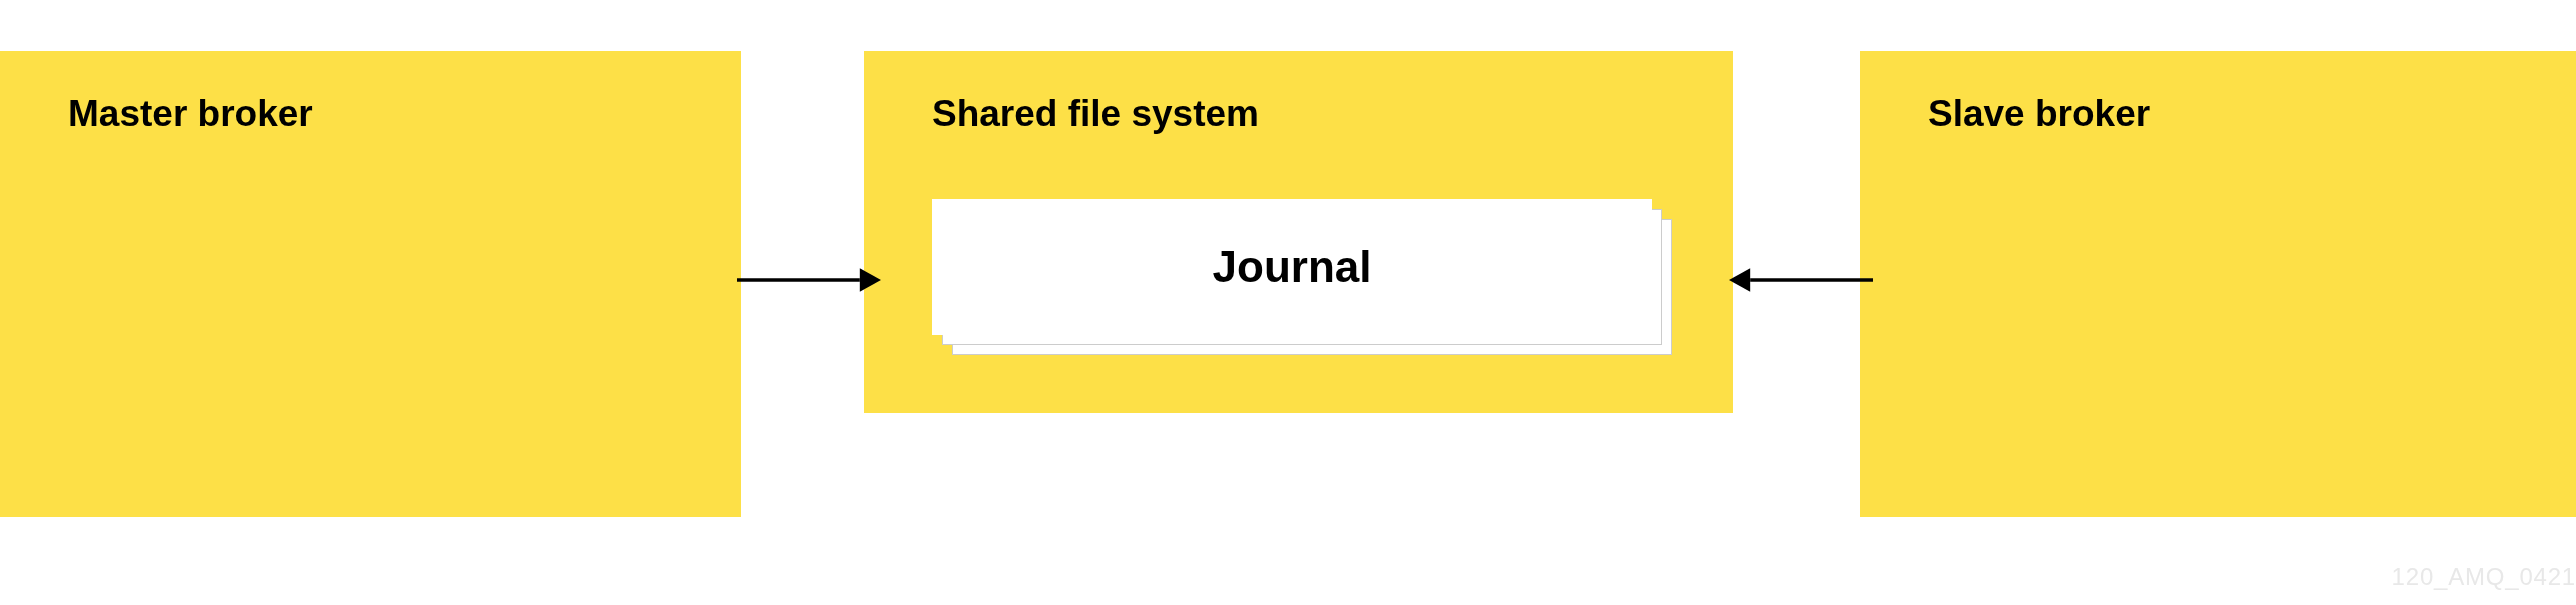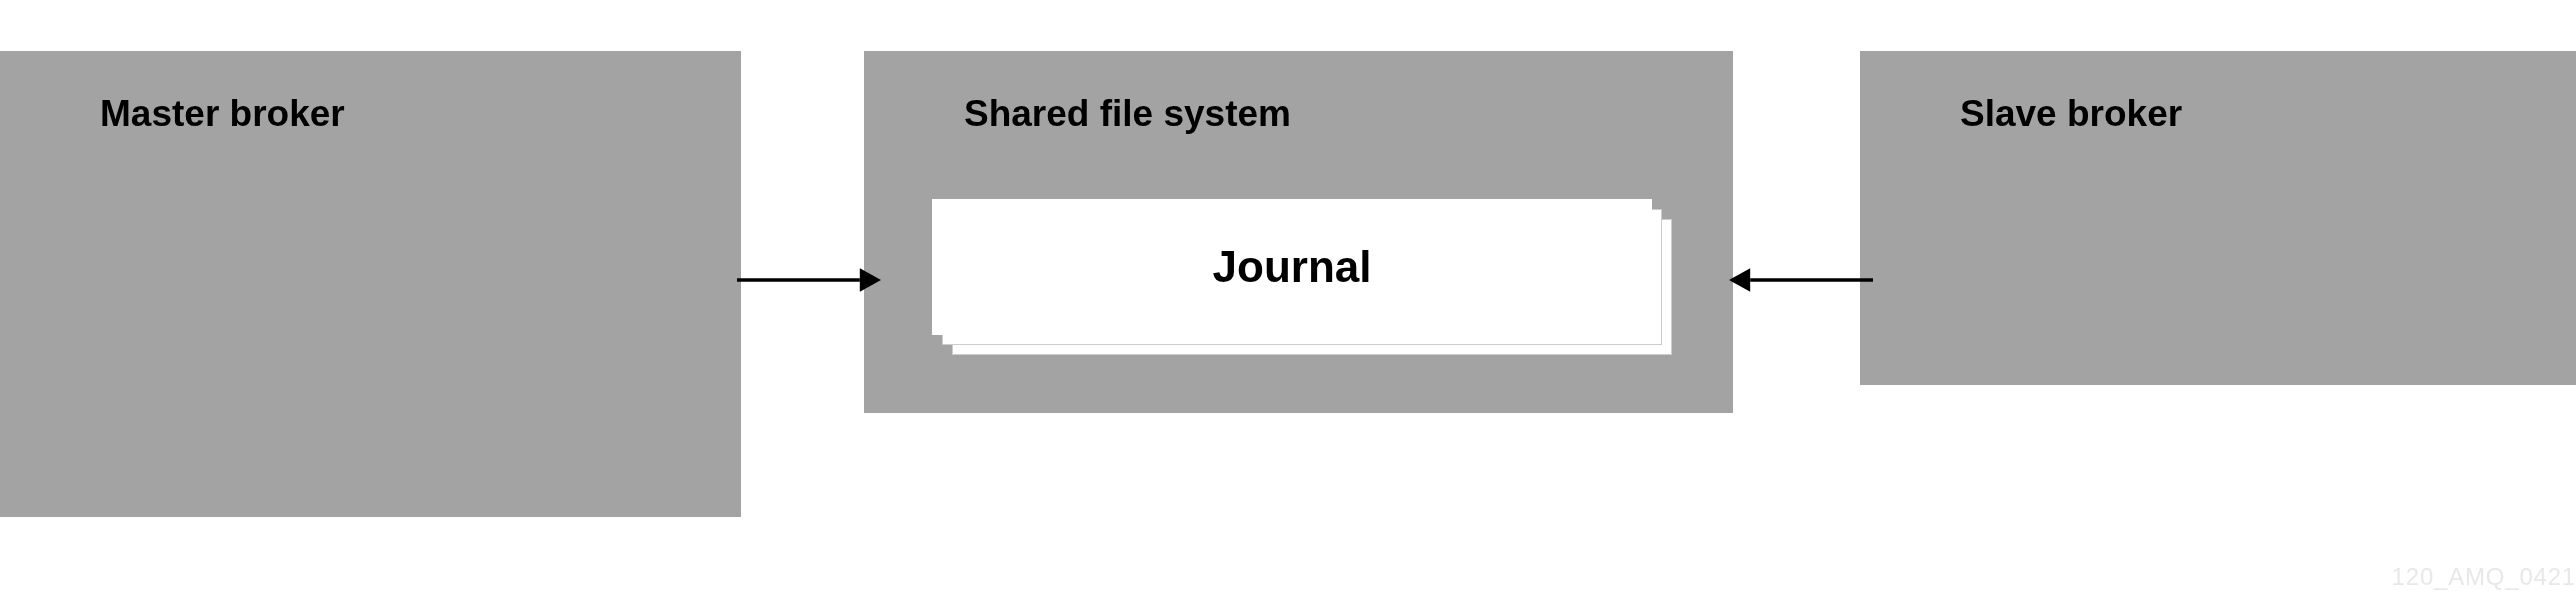--- a/index.html
+++ b/index.html
@@ -17,43 +17,42 @@
     }
     
     .diagram-container {
       position: relative;
       width: 100%;
       height: 100%;
     }
     
     .box {
       position: absolute;
-      background: #a3a3a3;
-      padding-left: 32px;
+      background: #fde047;
     }
     
     .master-box {
       left: 0;
       top: 51px;
       width: 741px;
       height: 466px;
     }
     
     .shared-box {
       left: 864px;
       top: 51px;
       width: 869px;
       height: 362px;
     }
     
     .slave-box {
       left: 1860px;
       top: 51px;
       width: 716px;
-      height: 334px;
+      height: 466px;
     }
     
     .box-title {
       font-size: 37px;
       font-weight: 700;
       color: #000000;
       padding: 42px 0 0 68px;
     }
     
     .journal-stack {

